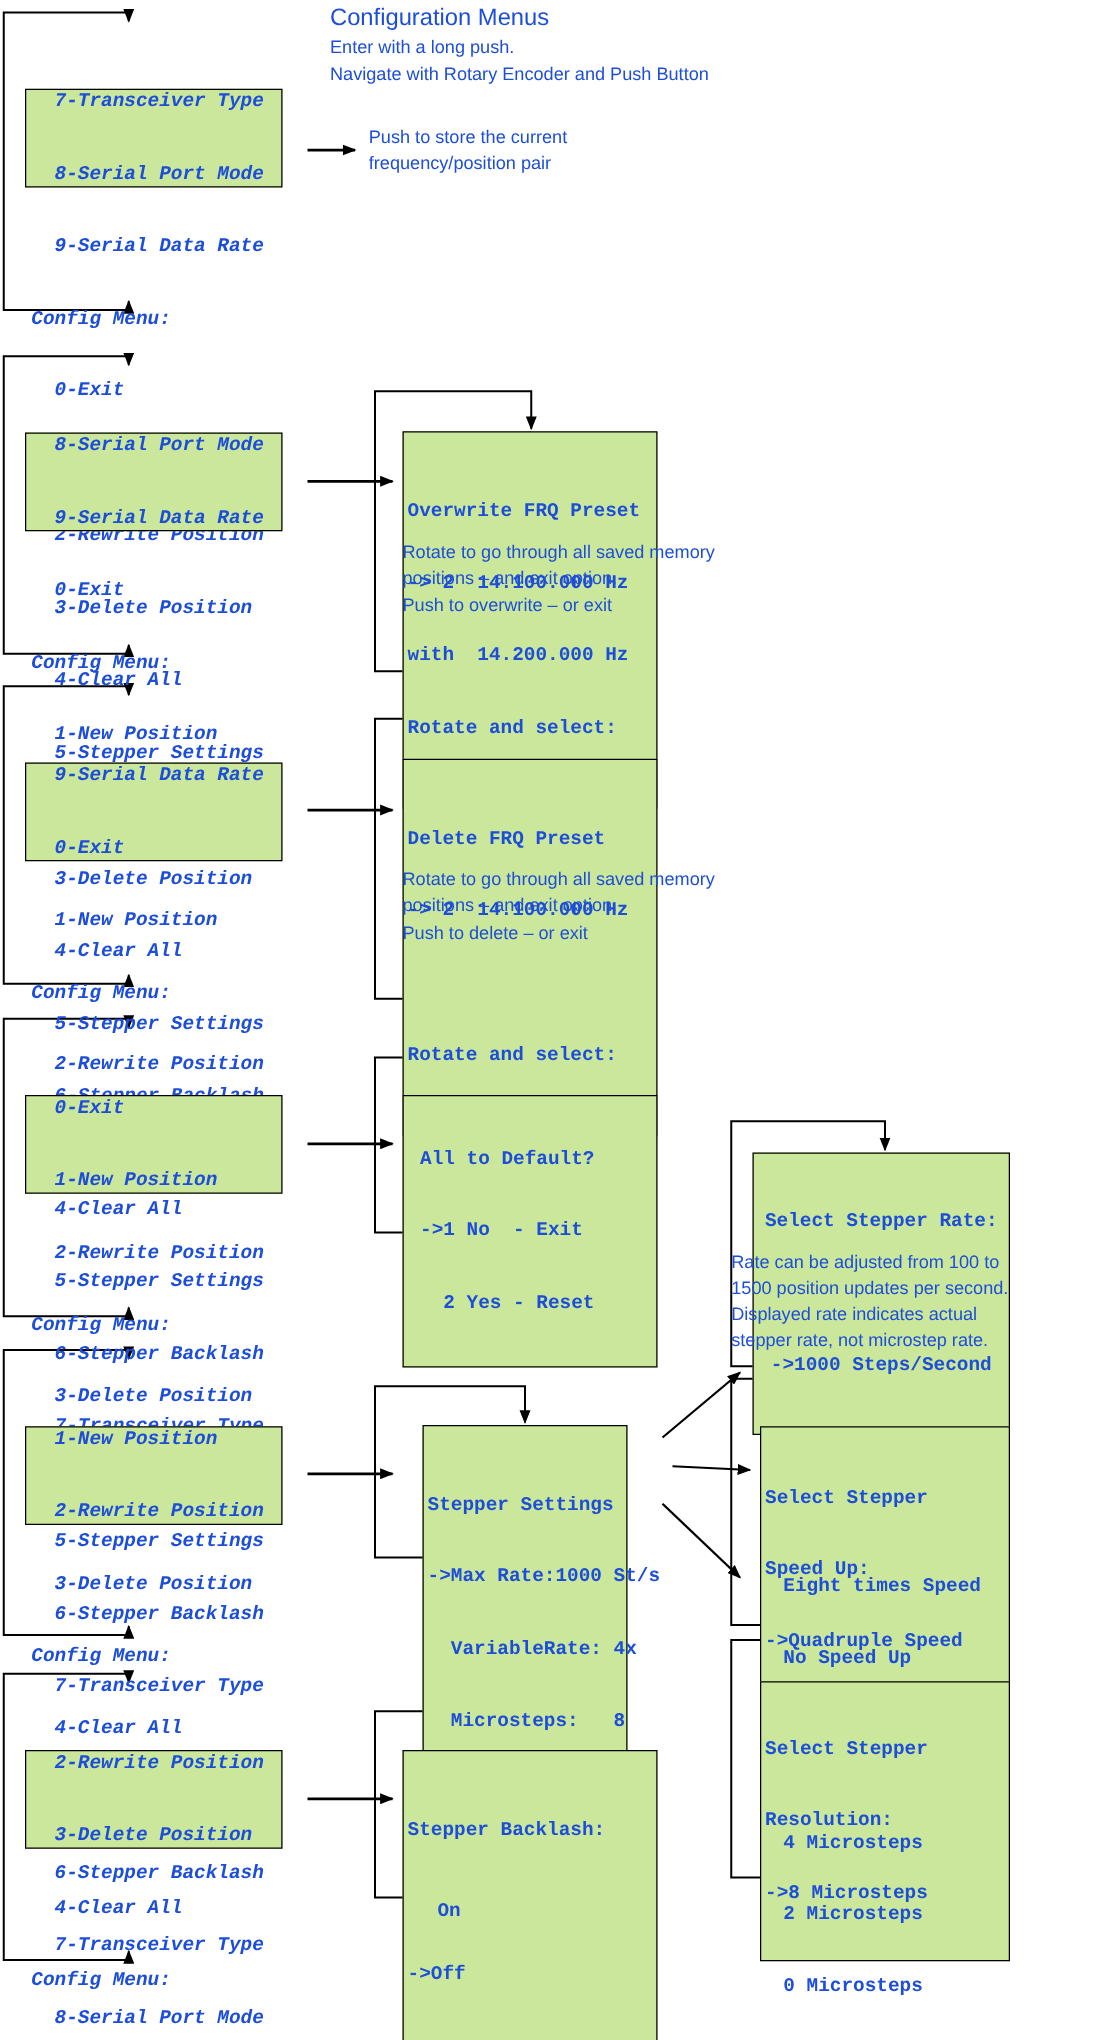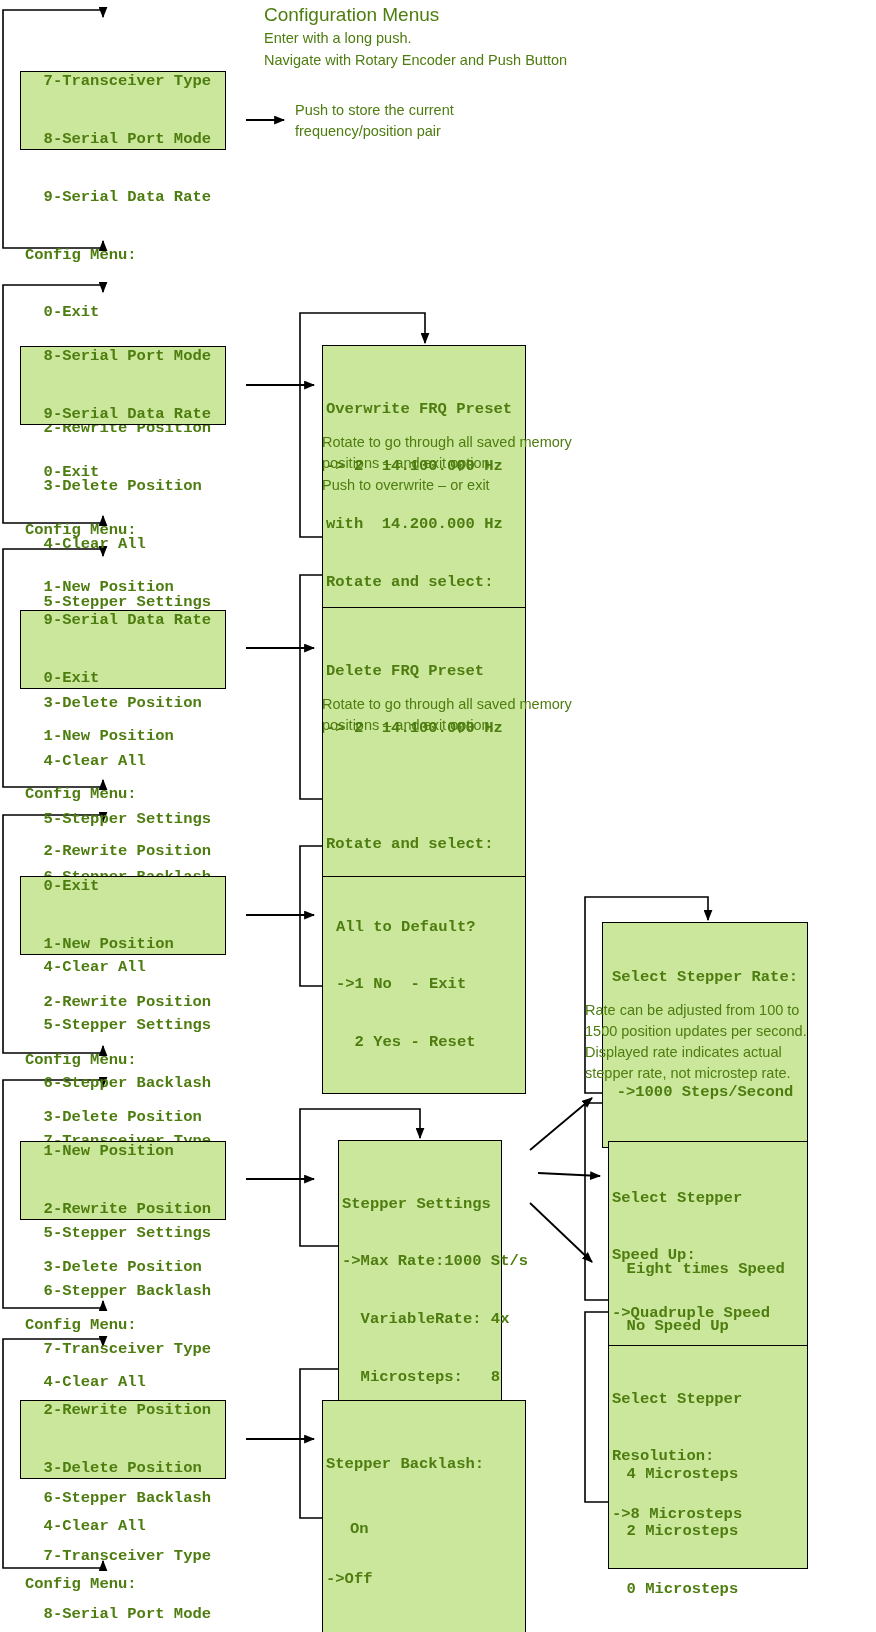--- a/index.html
+++ b/index.html
@@ -1,33 +1,33 @@
 <!DOCTYPE html>
 <html style="--screen_bg: #cbe79c;"><head>
 <meta charset="utf-8">
 <style>
   * { margin:0; padding:0; box-sizing:border-box; }
   body { background:#ffffff; }
   .canvas {
     position:relative; width:876px; height:1632px; background:#fff;
-    font-family:"Liberation Sans", sans-serif; color:#4d7c0f; overflow:hidden;
+    font-family:"Liberation Sans", sans-serif; color:#1d4ed8; overflow:hidden;
   }
   .overlay { position:absolute; left:0; top:0; pointer-events:none; }
   .title { position:absolute; font-size:19px; }
   .note { position:absolute; font-size:14.5px; line-height:21px; }
   .mono {
     font-family:"Liberation Mono","DejaVu Sans Mono", monospace;
     font-weight:bold; font-size:15.5px; line-height:19.3px; white-space:pre;
   }
   .menu-block { position:absolute; width:210px; }
   .menu-block .hl {
     position:absolute; left:0; top:57px; width:206px; height:79px;
     background:var(--screen_bg,#cbe79c); border:1px solid #000;
   }
-  .menu-block .mline { position:relative; padding-left:5px; height:19.3px; }
+  .menu-block .mline { position:relative; padding-left:5px; height:19.3px;font-style:italic; }
   .screen {
     position:absolute; background:var(--screen_bg,#cbe79c);
     border:1px solid #000; padding:15px 3px;
   }
   .screen > div, .optlist > div { min-height:19.3px; }
   .optlist { position:absolute; }
 </style>
 </head>
 <body>
 
@@ -178,20 +178,21 @@
   <div class="note" style="left:322px;top:432px;width:285px;">Rotate to go through all saved memory positions – and exit option.</div>
   <div class="note" style="left:322px;top:475px;width:285px;">Push to overwrite – or exit</div>
 
   <div class="screen mono" style="left:322px;top:607px;width:204px;">
     <div>Delete FRQ Preset</div>
     <div>-&gt; 2  14.100.000 Hz</div>
     <div> </div>
     <div>Rotate and select:</div>
   </div>
   <div class="note" style="left:322px;top:694px;width:285px;">Rotate to go through all saved memory positions – and exit option.</div>
+  <div class="note" style="left:322px;top:737px;width:285px;">Push to delete – or exit</div>
 
   <div class="screen mono" style="left:322px;top:876px;width:204px;padding:2px 13px;">
     <div>All to Default?</div>
     <div>-&gt;1 No  - Exit</div>
     <div>  2 Yes - Reset</div>
   </div>
 
   <div class="screen mono" style="left:338px;top:1140px;width:164px;">
     <div>Stepper Settings</div>
     <div>-&gt;Max Rate:1000 St/s</div>

